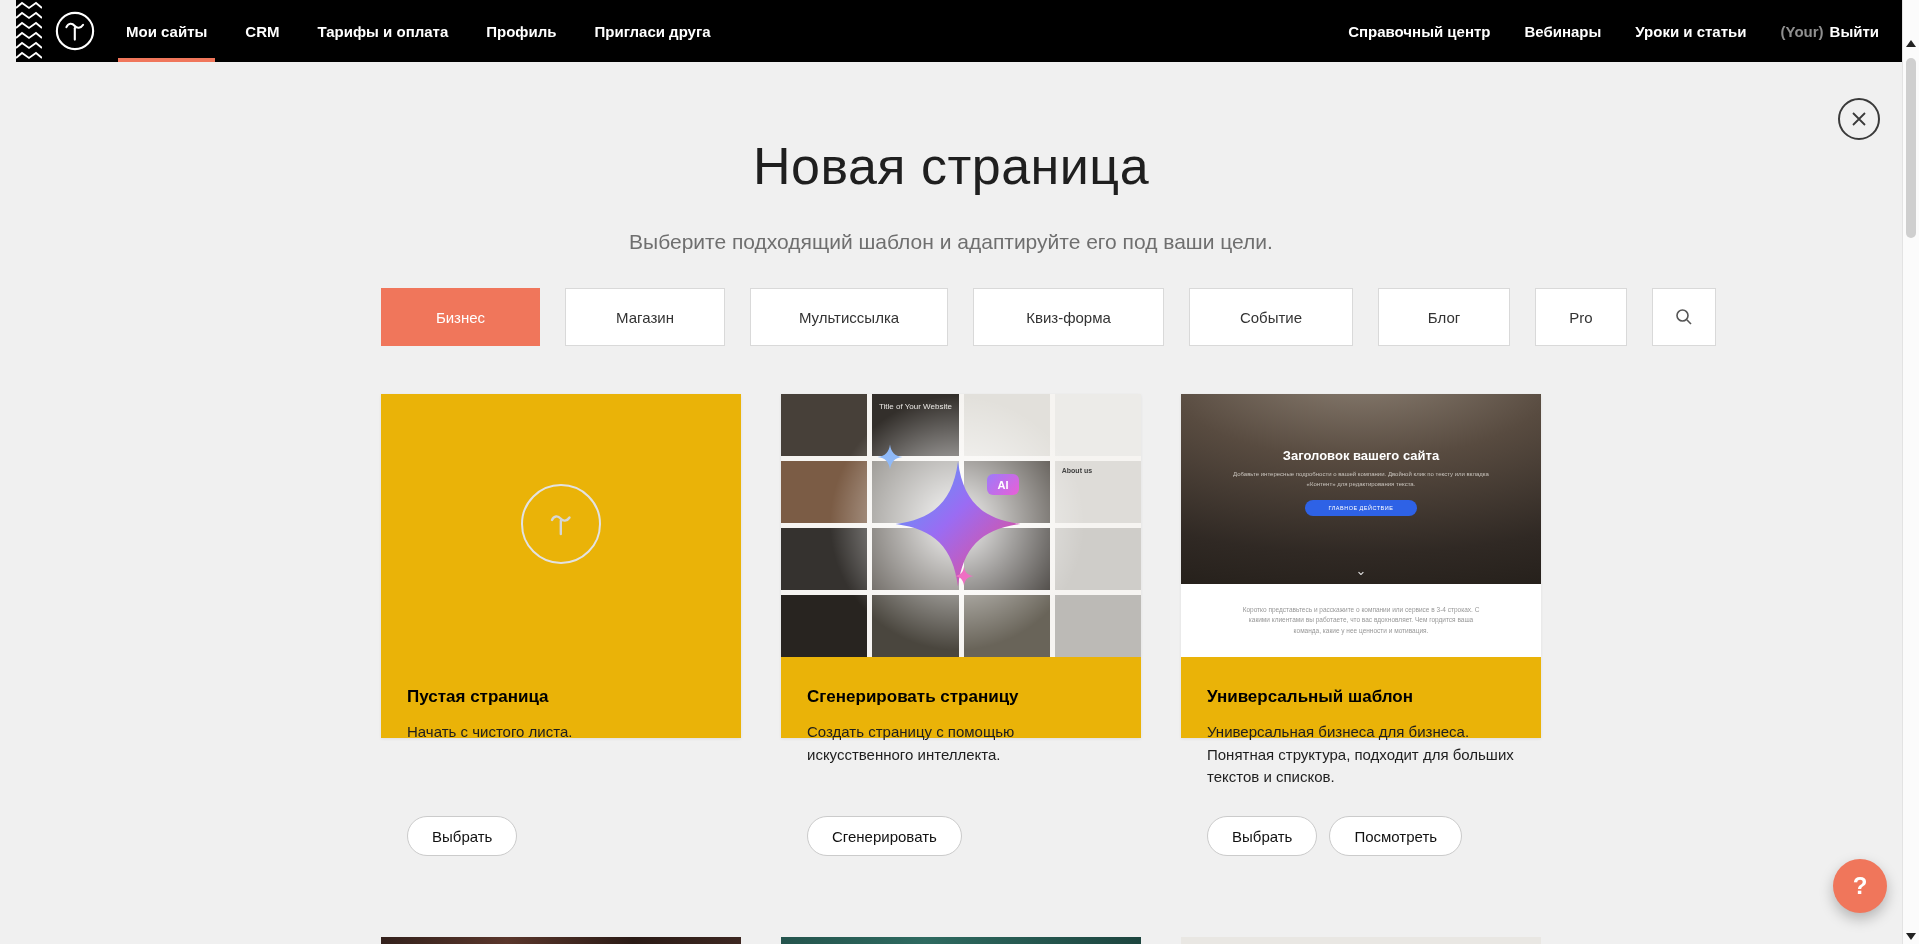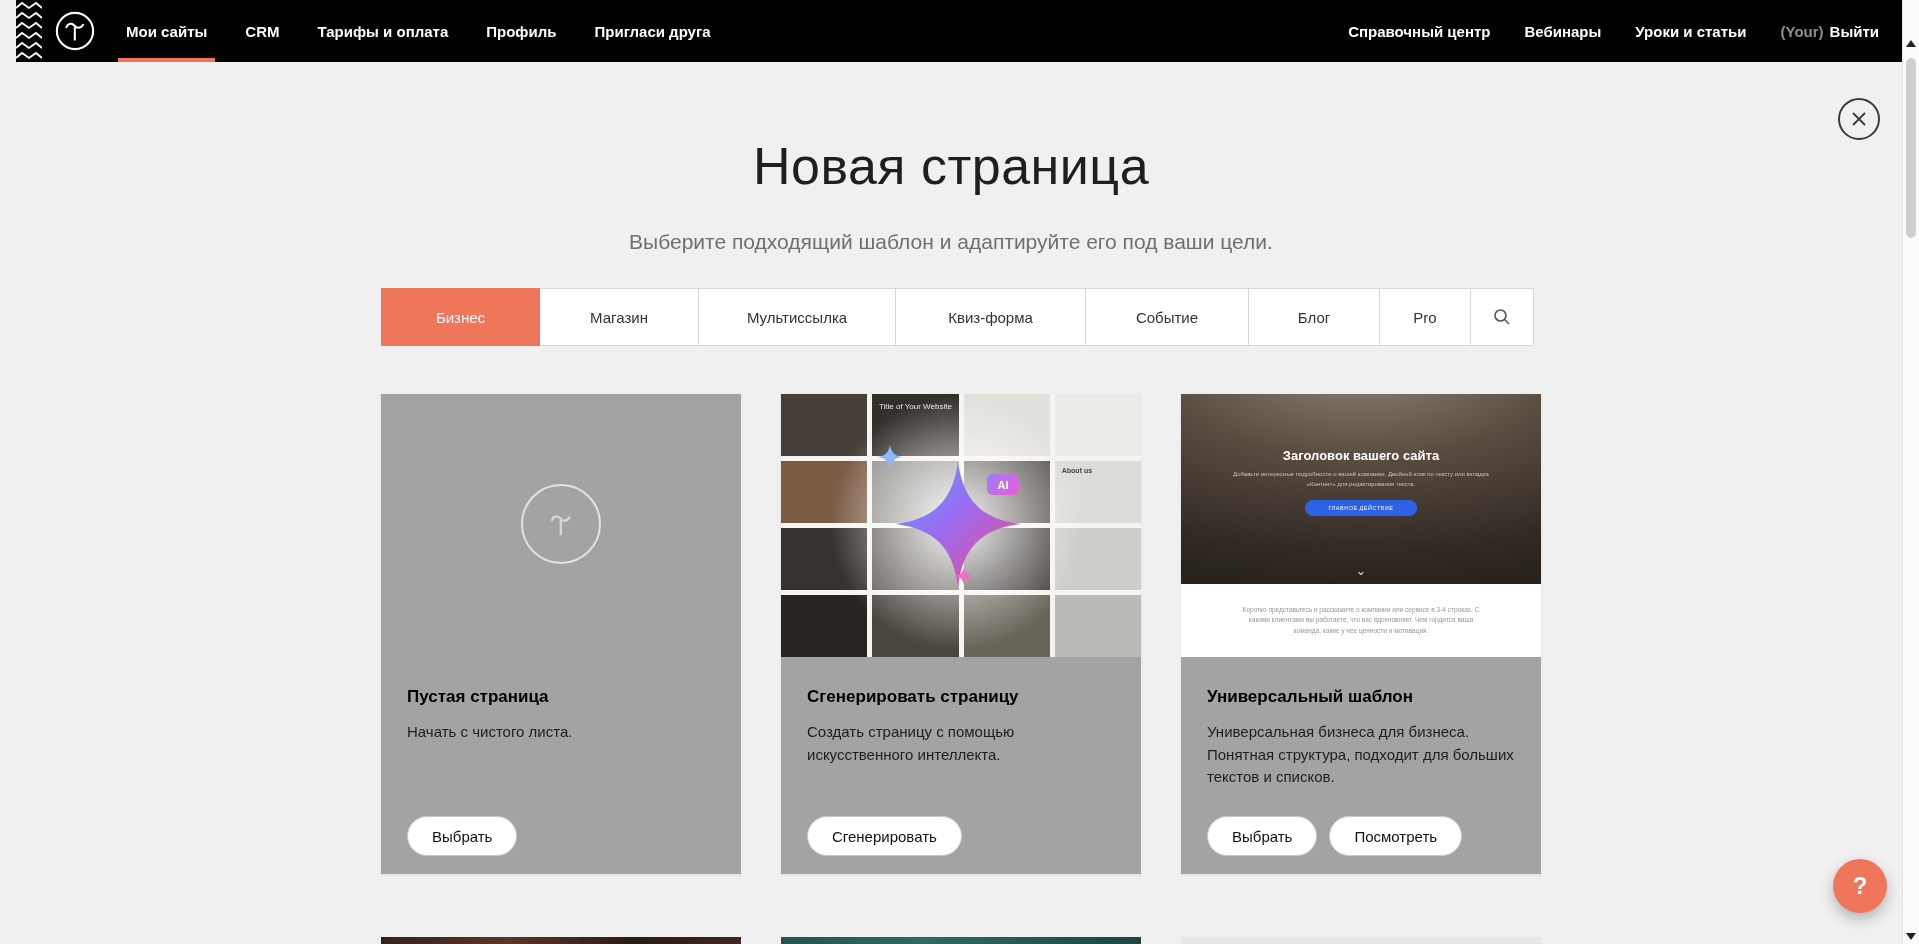--- a/index.html
+++ b/index.html
@@ -14,27 +14,27 @@
   .nav-left{display:flex;align-items:stretch;height:62px;margin-left:30px;gap:38px;}
   .nav-item{display:flex;align-items:center;color:#fff;font-size:15px;font-weight:bold;position:relative;cursor:pointer;white-space:nowrap;}
   .nav-item.active::after{content:"";position:absolute;left:-8px;right:-8px;bottom:0;height:4px;background:#f0765b;}
   .nav-right{margin-left:auto;margin-right:56px;display:flex;gap:34px;align-items:center;height:62px;}
   .nav-user{color:#8f8f8f;font-weight:bold;font-size:15px;margin-right:6px;}
   
   .close-btn{position:absolute;top:98px;left:1838px;width:42px;height:42px;box-sizing:border-box;border:2px solid #3a3a3a;border-radius:50%;background:transparent;display:flex;align-items:center;justify-content:center;cursor:pointer;padding:0;}
   .page-title{position:absolute;top:136px;left:0;width:1902px;text-align:center;font-size:52px;font-weight:300;letter-spacing:.5px;color:#1f1f1f;}
   .page-subtitle{position:absolute;top:230px;left:0;width:1902px;text-align:center;font-size:21px;color:#6f6f6f;}
   
-  .tabs{position:absolute;top:288px;left:381px;display:flex;height:58px;}
+  .tabs{position:absolute;top:288px;left:381px;display:flex;height:58px;gap:26px;}
   .tab{box-sizing:border-box;background:#fff;border:1px solid #d9d9d9;margin-left:-1px;display:flex;align-items:center;justify-content:center;font-size:15px;color:#333;cursor:pointer;}
   .tab:first-child{margin-left:0;}
   .tab.active{background:#f0765b;border-color:#f0765b;color:#fff;position:relative;z-index:2;}
   .tw0{width:159px}.tw1{width:160px}.tw2{width:198px}.tw3{width:191px}.tw4{width:164px}.tw5{width:132px}.tw6{width:92px}.tsearch{width:64px}
   
-  .card{position:absolute;top:394px;width:360px;height:480px;background:#a3a3a3;box-shadow:0 1px 3px rgba(0,0,0,.07);}
+  .card{position:absolute;top:394px;width:360px;height:344px;background:#eab308;box-shadow:0 1px 3px rgba(0,0,0,.07);}
   .card1{left:381px}.card2{left:781px}.card3{left:1181px}
   .card-img{position:relative;width:360px;height:263px;overflow:hidden;}
   .card-body{position:relative;padding:30px 26px 0;height:217px;box-sizing:border-box;}
   .card-title{font-size:17px;font-weight:bold;color:#000;margin:0 0 14px;}
   .card-desc{font-size:15px;line-height:1.5;color:#1e1e1e;margin:0;}
   .card-actions{position:absolute;left:26px;bottom:18px;display:flex;gap:12px;}
   .btn{height:40px;padding:12px 24px;border:1px solid #cbcbcb;border-radius:21px;background:#fff;font-size:15px;color:#111;display:flex;align-items:center;cursor:pointer;font-family:inherit;}
   
   .watermark{position:absolute;top:90px;left:140px;width:80px;height:80px;box-sizing:border-box;border:2px solid #e2e2e2;border-radius:50%;display:flex;align-items:center;justify-content:center;}
   

